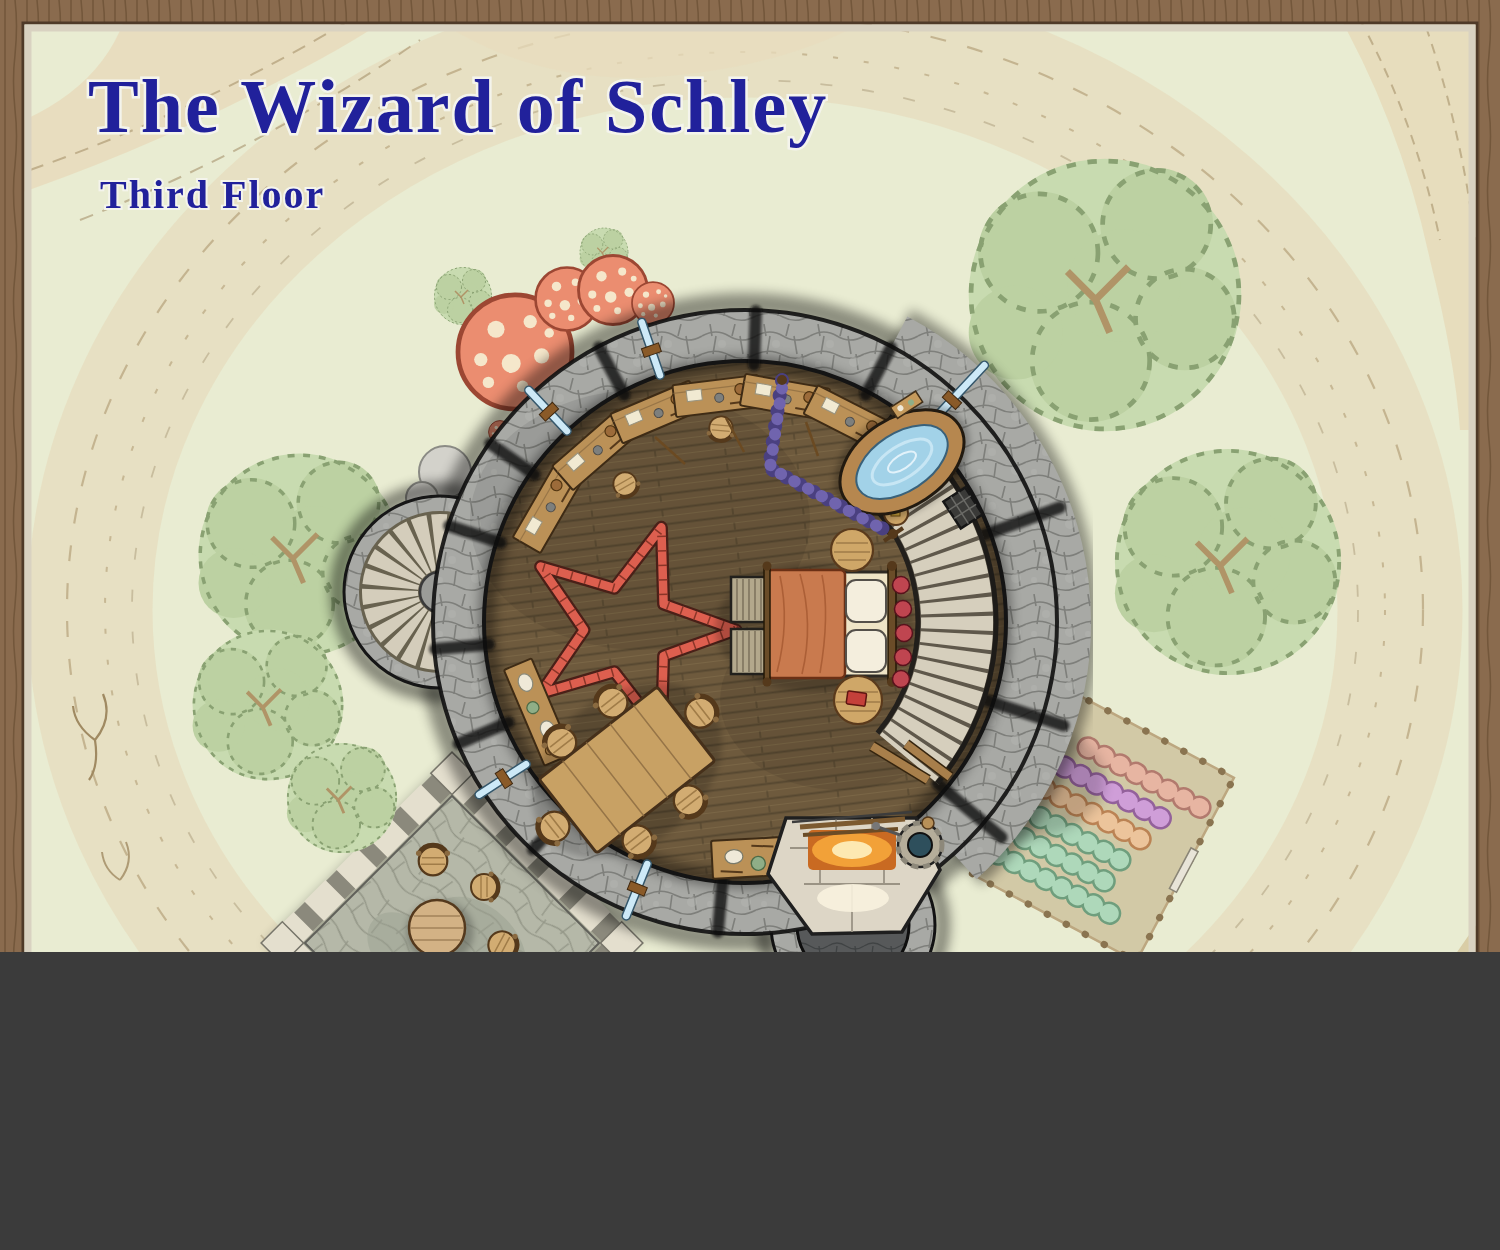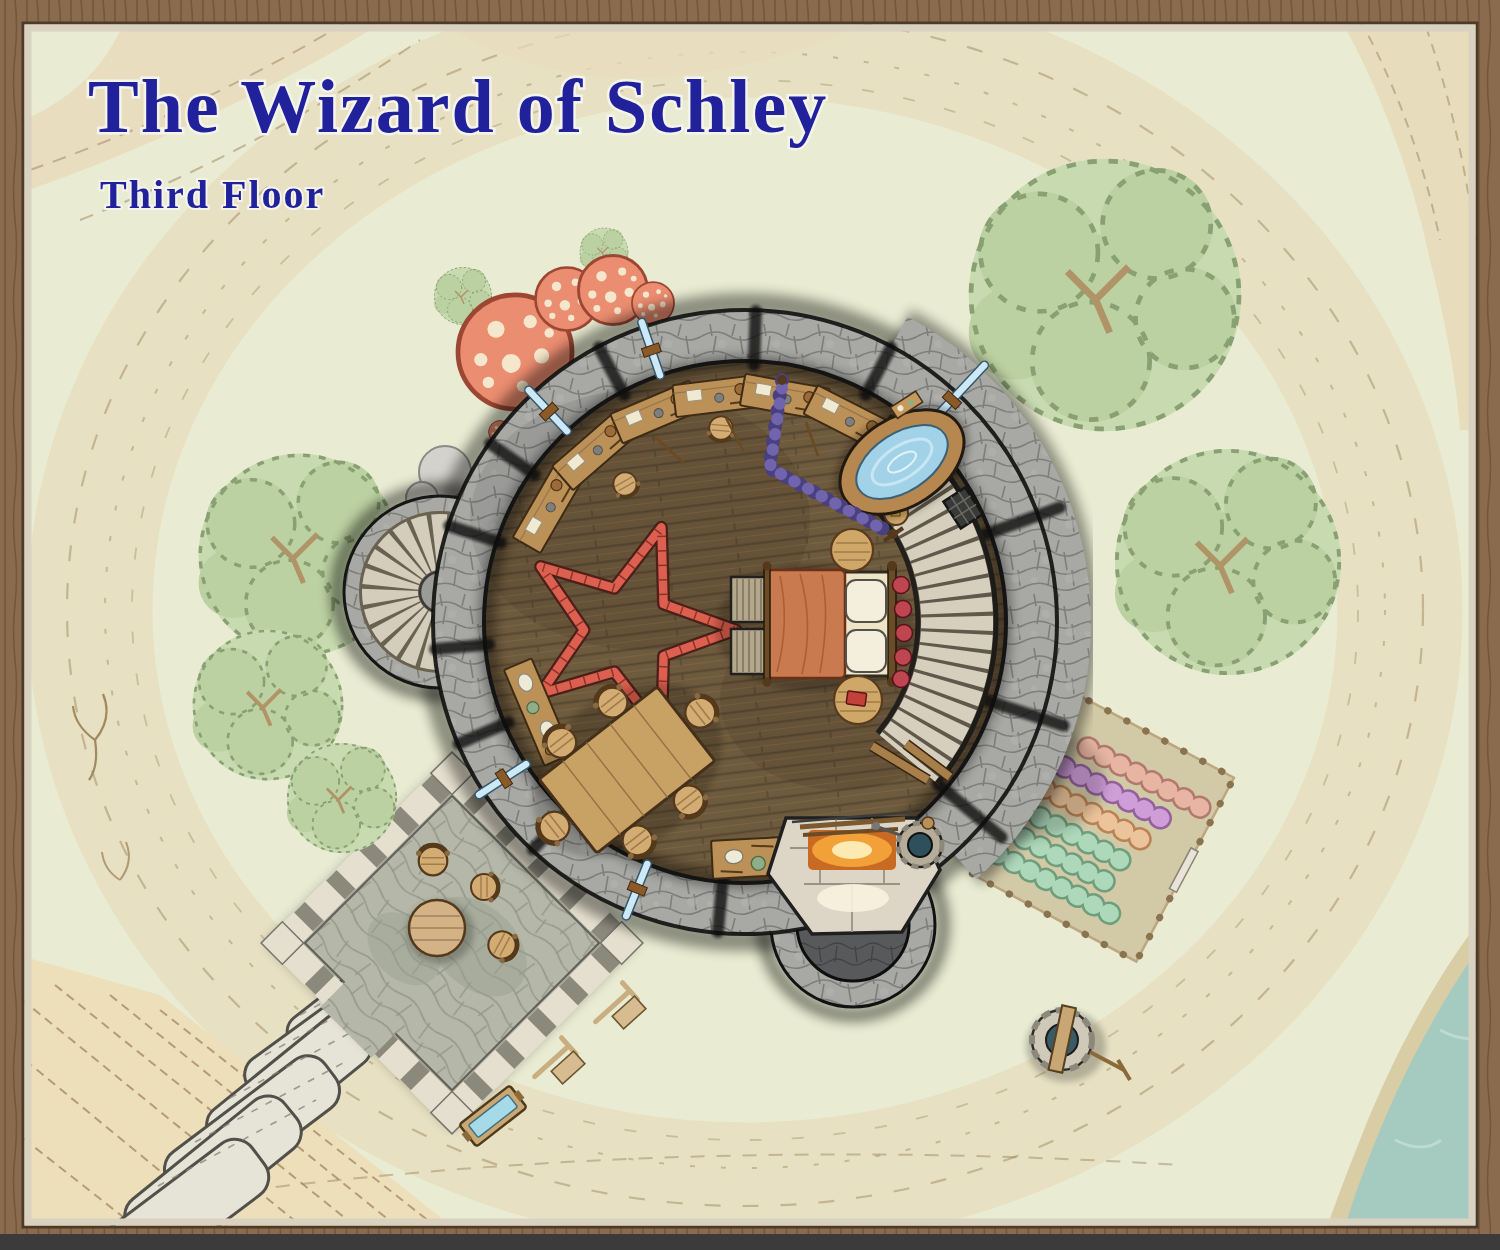--- a/index.html
+++ b/index.html
@@ -1,16 +1,16 @@
 <!DOCTYPE html>
 <html><head>
 <meta charset="utf-8">
 <style>
   html,body{margin:0;padding:0;background:#3b3b3b;}
-  .stage{position:relative;width:1500px;height:1234px;overflow:hidden;background:#e9ecd2;}
+  .stage{position:relative;width:1500px;height:952px;overflow:hidden;background:#e9ecd2;}
   svg{display:block}
   .title{font-family:"Liberation Serif",serif;font-weight:bold;font-size:76px;fill:#21219b;
          stroke:#f4f4ec;stroke-width:5px;paint-order:stroke;letter-spacing:2px;}
   .subtitle{font-family:"Liberation Serif",serif;font-weight:bold;font-size:40px;fill:#21219b;
          stroke:#f4f4ec;stroke-width:4px;paint-order:stroke;letter-spacing:2px;}
 </style>
 </head>
 <body>
 
 <div class="stage">

